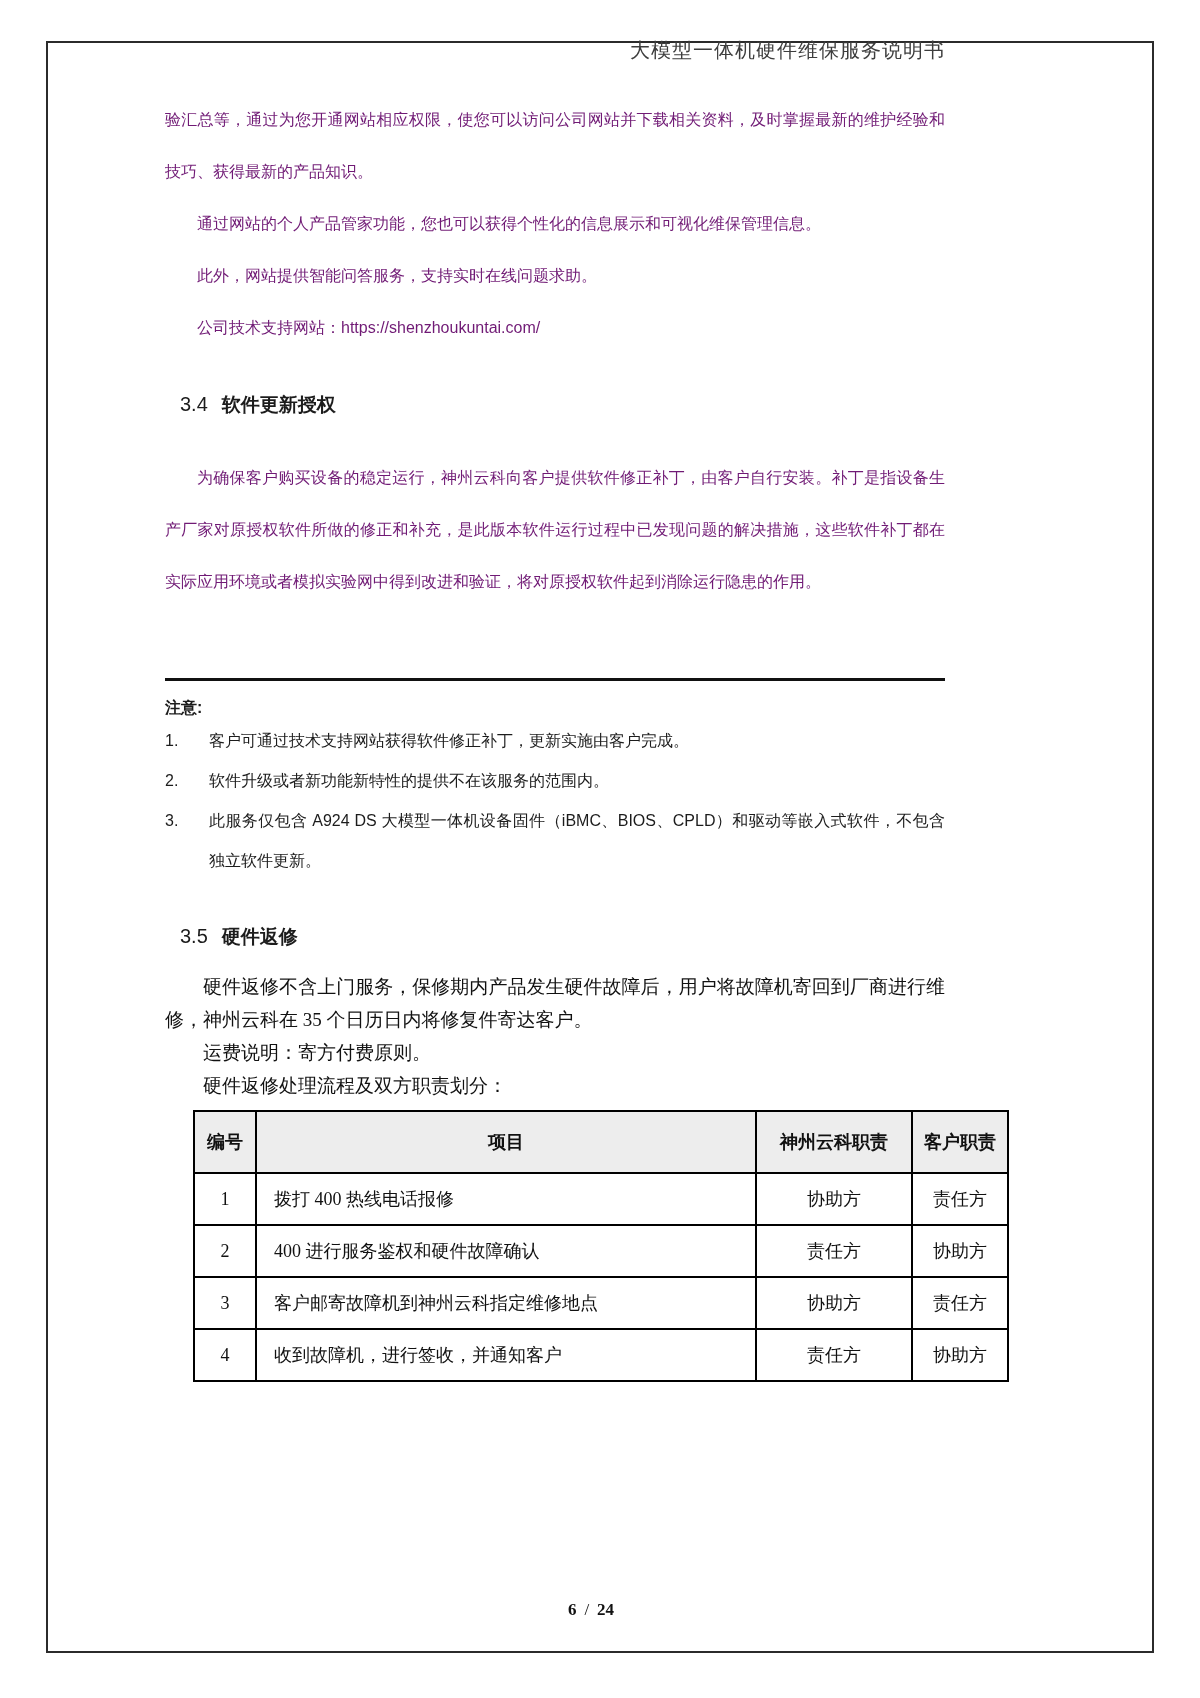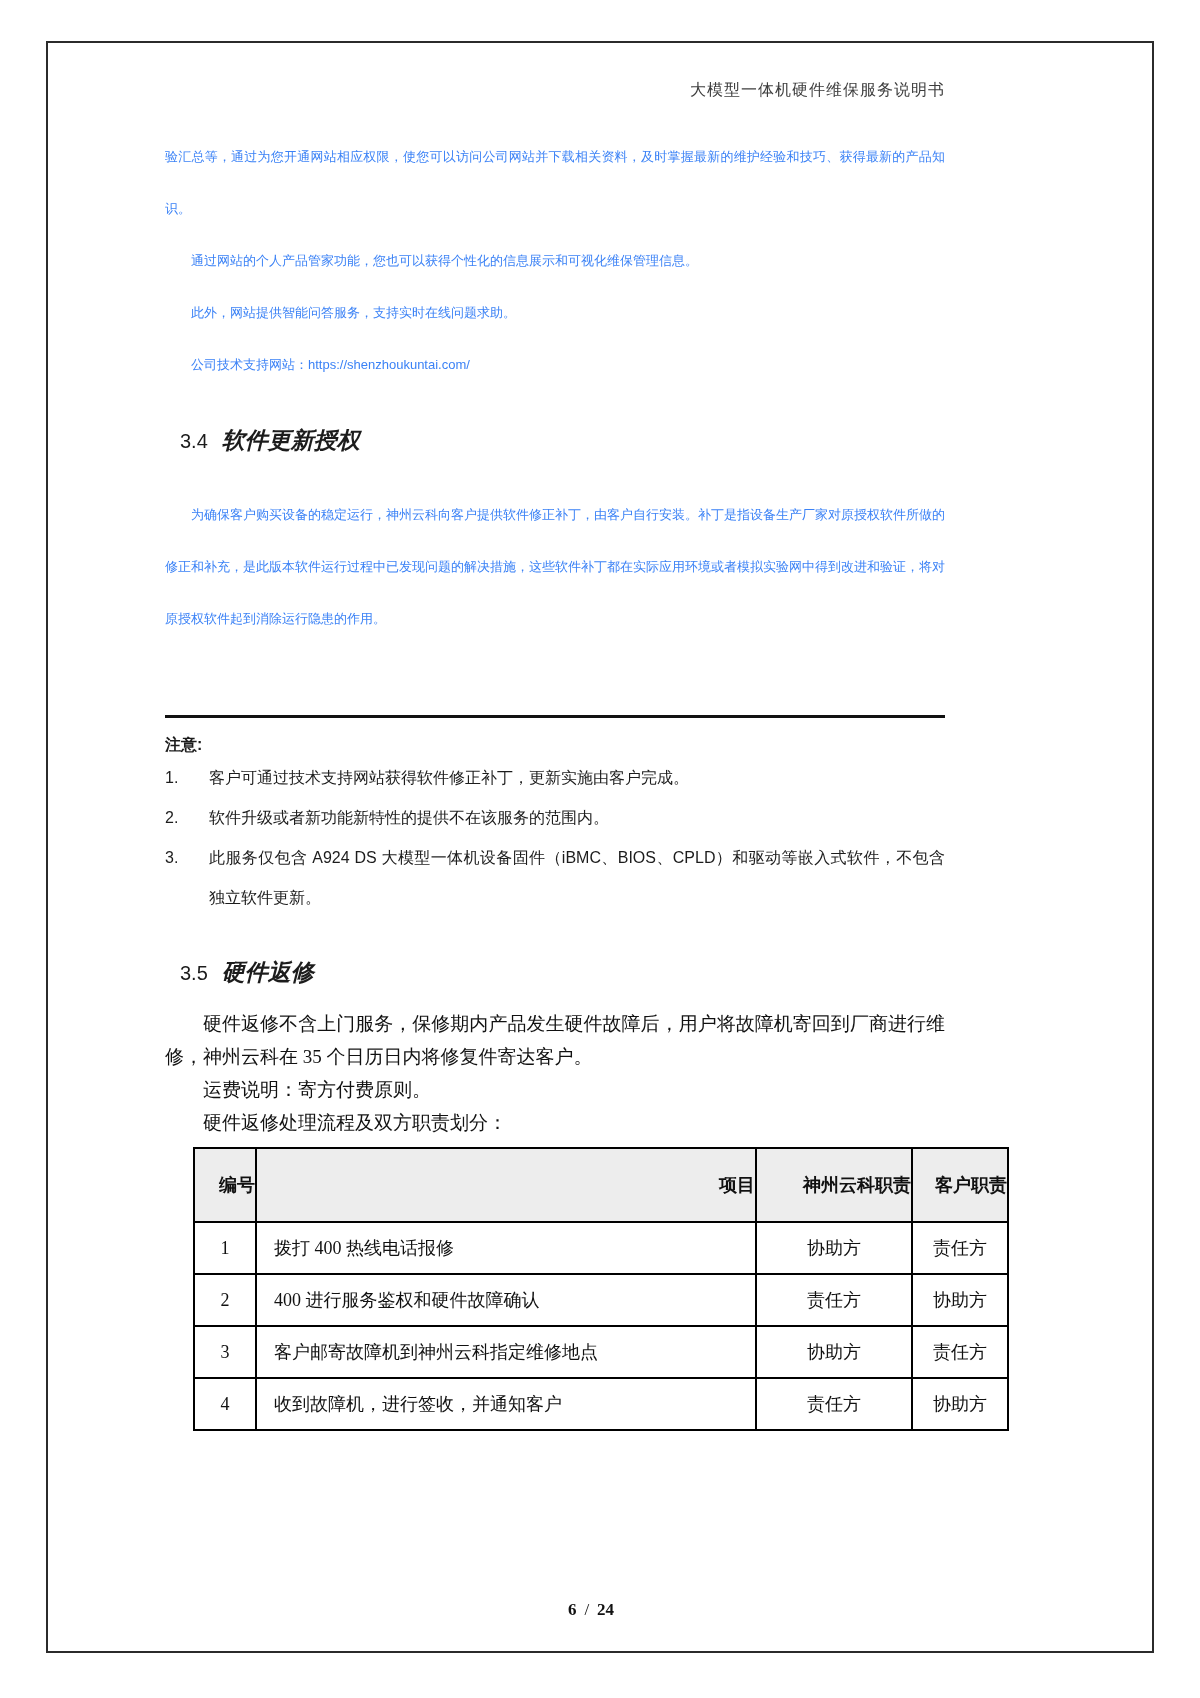--- a/index.html
+++ b/index.html
@@ -20,54 +20,53 @@
     pointer-events: none;
   }
   .content {
     position: absolute;
     left: 165px; top: 0;
     width: 780px;
   }
   .serif { font-family: "Liberation Serif", serif; }
 
   .header {
-    padding-top: 80px;
+    padding-top: 37px;
     text-align: right;
-    font-size: 16px;
+    font-size: 20px;
     letter-spacing: 1px;
     color: #3d3d3d;
   }
 
   .body-sans {
-    font-size: 13px;
+    font-size: 16px;
     line-height: 52px;
     text-align: justify;
-    color: #3b82f6;
+    color: #701a75;
   }
   .p1 { margin-top: 30px; }
   .indent { text-indent: 2em; }
 
   .sec {
     margin-top: 32px;
     margin-left: 15px;
     font-weight: normal;
     height: 34px;
     line-height: 34px;
     white-space: nowrap;
   }
   .sec-num {
     font-family: Liberation Sans, sans-serif;
     font-size: 20px;
     margin-right: 14px;
   }
   .sec-title {
     font-family: "Liberation Sans", sans-serif;
-    font-size: 23px;
+    font-size: 19px;
     font-weight: bold;
-    font-style: italic;
   }
   .sec34-body { margin-top: 32px; }
 
   .rule {
     border: none;
     border-top: 3px solid #111;
     margin-top: 70px;
     width: 100%;
   }
   .note-label {
@@ -108,22 +107,21 @@
     color: #111;
   }
   table.resp th, table.resp td {
     border: 2px solid #000;
     text-align: center;
     vertical-align: middle;
   }
   table.resp th {
     background: #ededed;
     font-weight: bold;
-    height: 74px;
-    text-align: right;
+    height: 62px;
   }
   table.resp td { height: 52px; }
   table.resp td.item-cell {
     text-align: left;
     padding-left: 17px;
   }
   .col-no { width: 62px; }
   .col-item { width: 500px; }
   .col-vendor { width: 156px; }
   .col-customer { width: 96px; }

